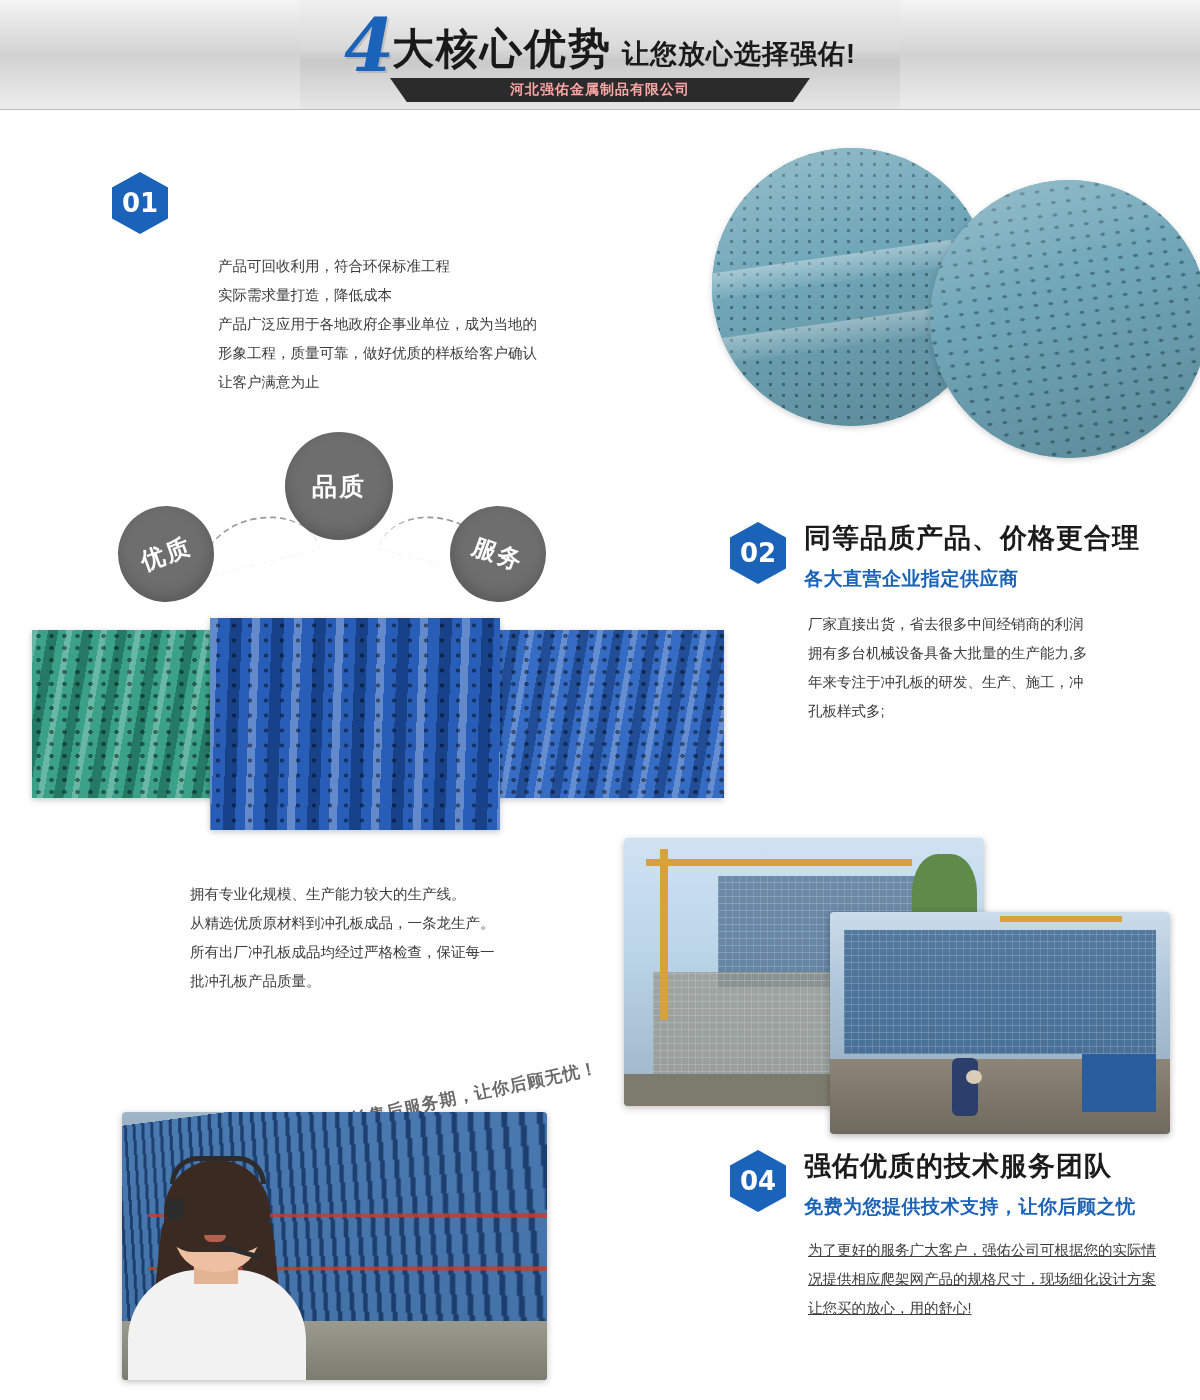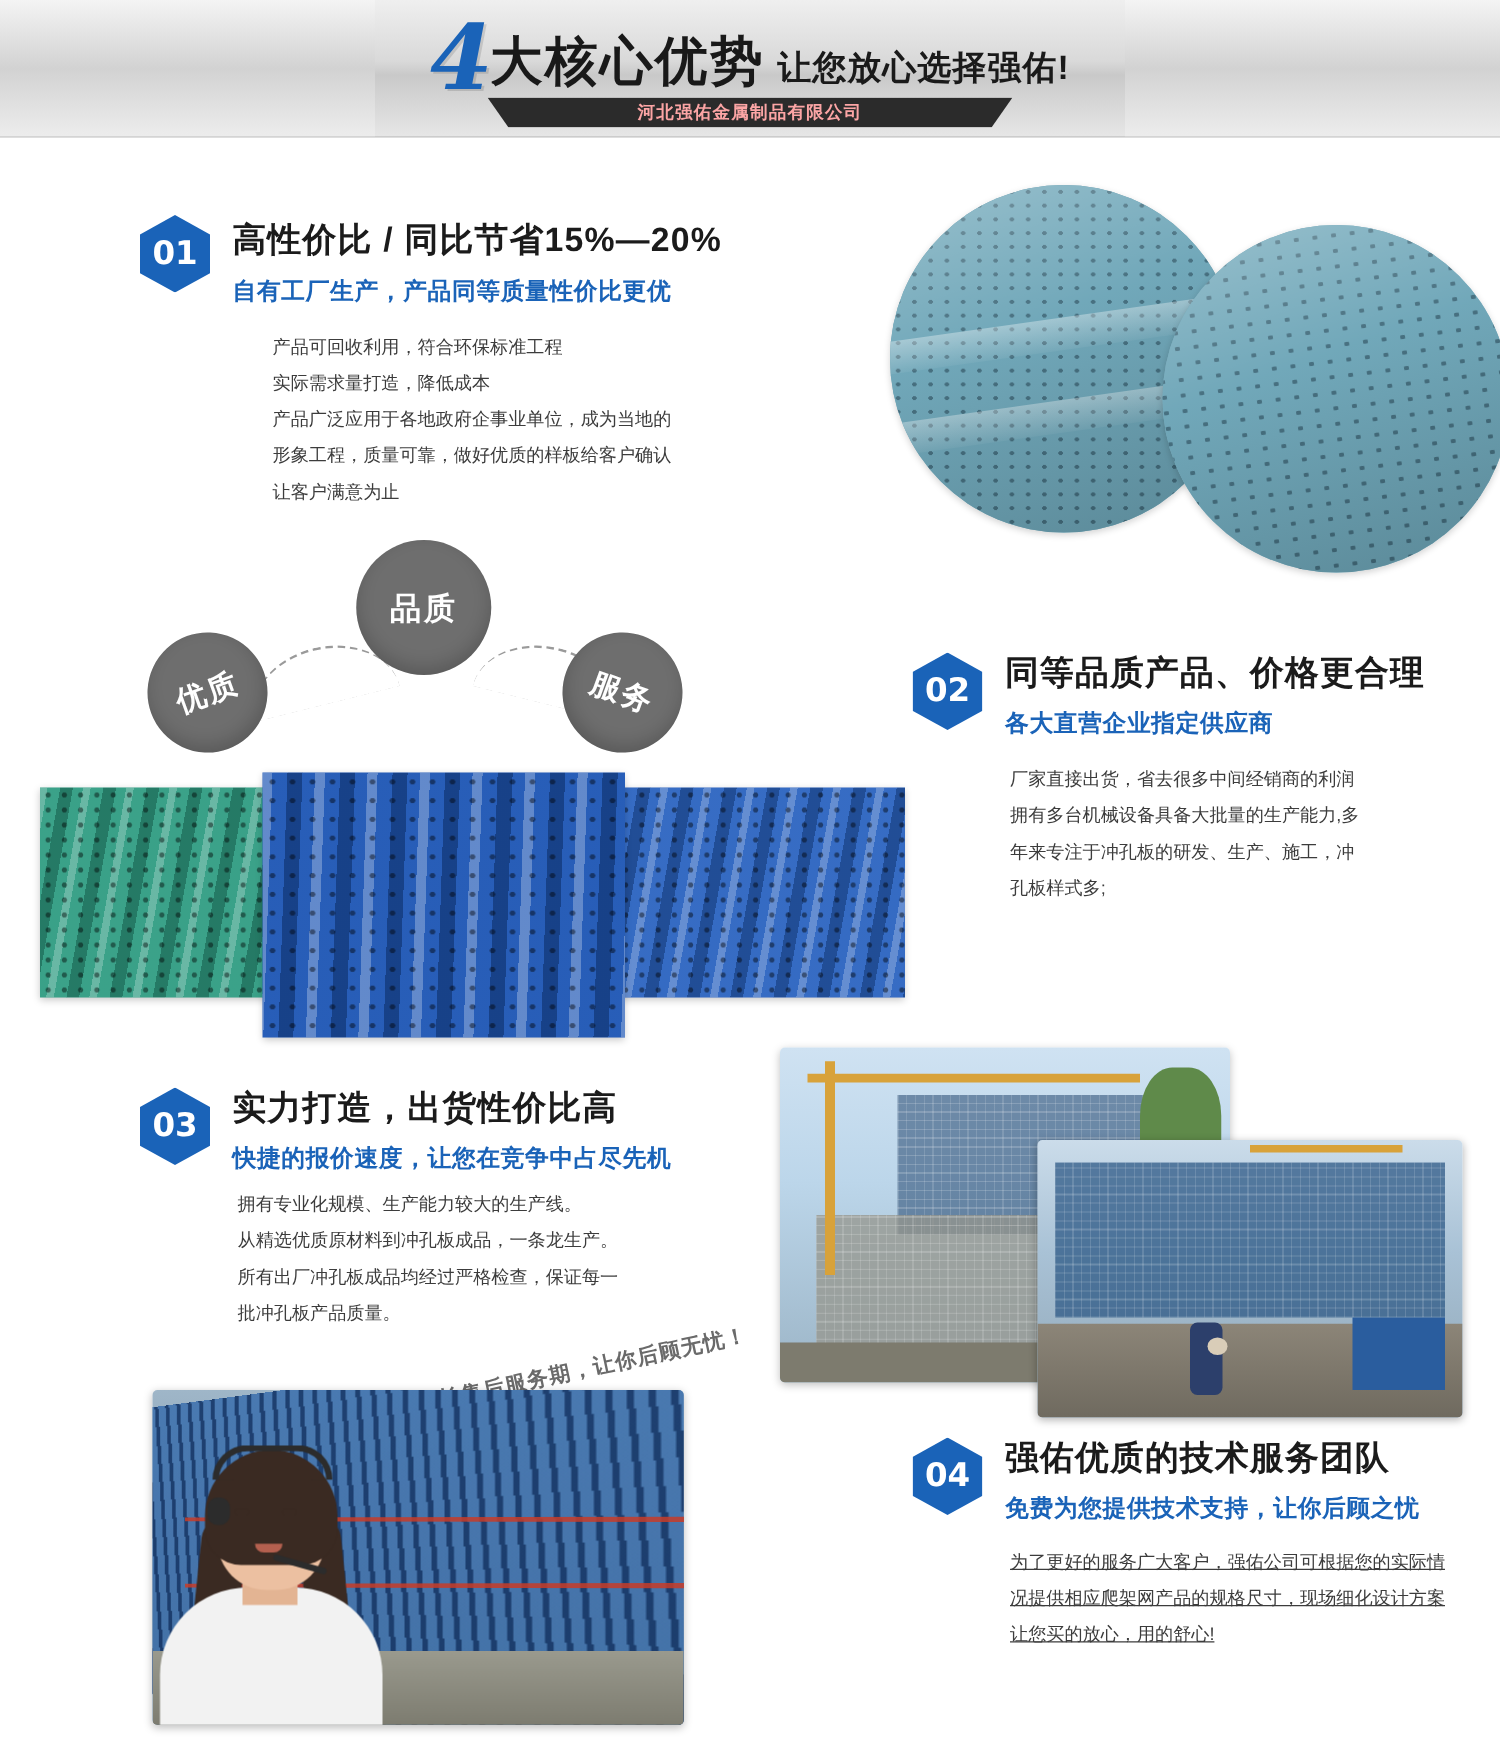--- a/index.html
+++ b/index.html
@@ -380,24 +380,20 @@
     </div>
     <div class="header-ribbon">
       <span>河北强佑金属制品有限公司</span>
     </div>
   </div>
 </div>
 
 <div class="sec01">
   <div class="blk-head">
     <div class="badge">01</div>
-    <div class="blk-titles">
-      <h2>高性价比 / 同比节省15%—20%</h2>
-      <h3>自有工厂生产，产品同等质量性价比更优</h3>
-    </div>
   </div>
   <div class="blk-body">
     <p>产品可回收利用，符合环保标准工程</p>
     <p>实际需求量打造，降低成本</p>
     <p>产品广泛应用于各地政府企事业单位，成为当地的</p>
     <p>形象工程，质量可靠，做好优质的样板给客户确认</p>
     <p>让客户满意为止</p>
   </div>
 </div>
 
@@ -449,27 +445,20 @@
   </div>
   <div class="blk-body">
     <p>厂家直接出货，省去很多中间经销商的利润</p>
     <p>拥有多台机械设备具备大批量的生产能力,多</p>
     <p>年来专注于冲孔板的研发、生产、施工，冲</p>
     <p>孔板样式多;</p>
   </div>
 </div>
 
 <div class="sec03">
-  <div class="blk-head">
-    <div class="badge">03</div>
-    <div class="blk-titles">
-      <h2>实力打造，出货性价比高</h2>
-      <h3>快捷的报价速度，让您在竞争中占尽先机</h3>
-    </div>
-  </div>
   <div class="blk-body">
     <p>拥有专业化规模、生产能力较大的生产线。</p>
     <p>从精选优质原材料到冲孔板成品，一条龙生产。</p>
     <p>所有出厂冲孔板成品均经过严格检查，保证每一</p>
     <p>批冲孔板产品质量。</p>
   </div>
 </div>
 
 <div class="con1">
   <div class="bldg" style="left:26%;top:14%;width:62%;height:42%;"></div>

